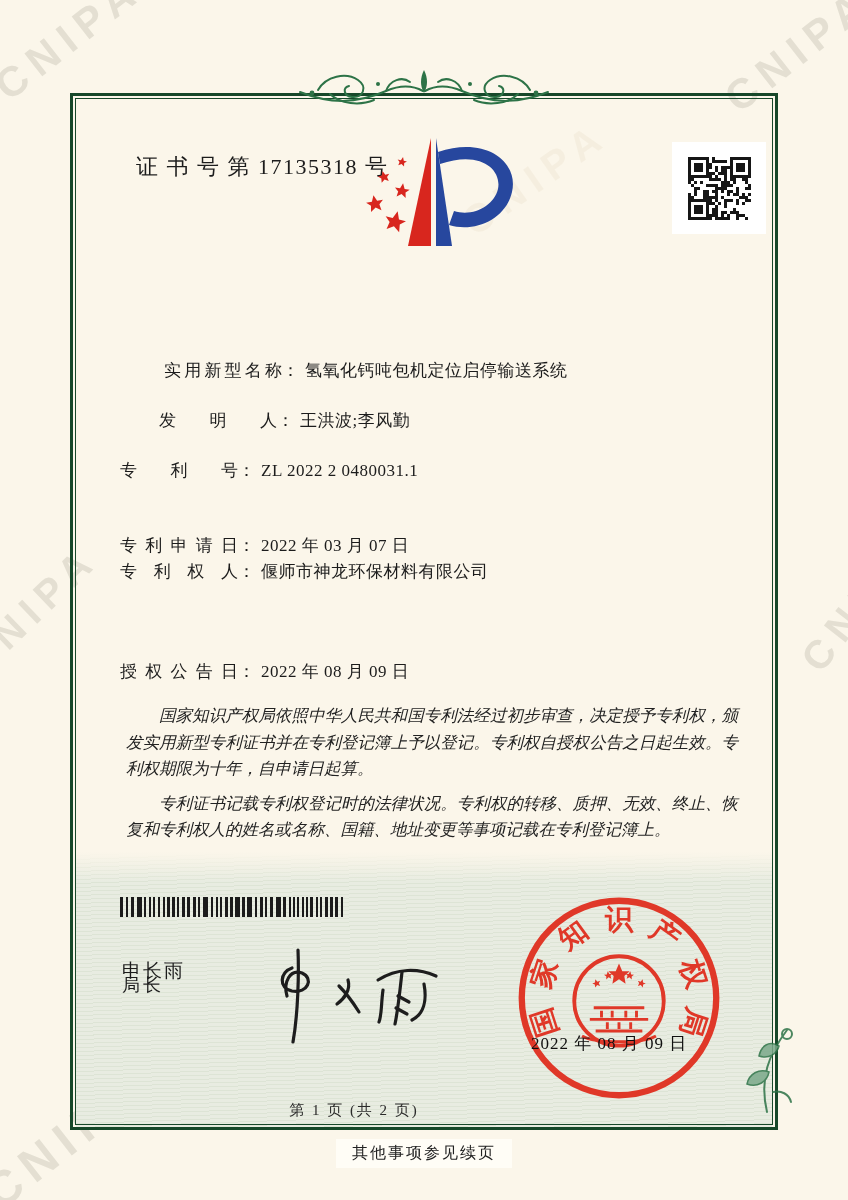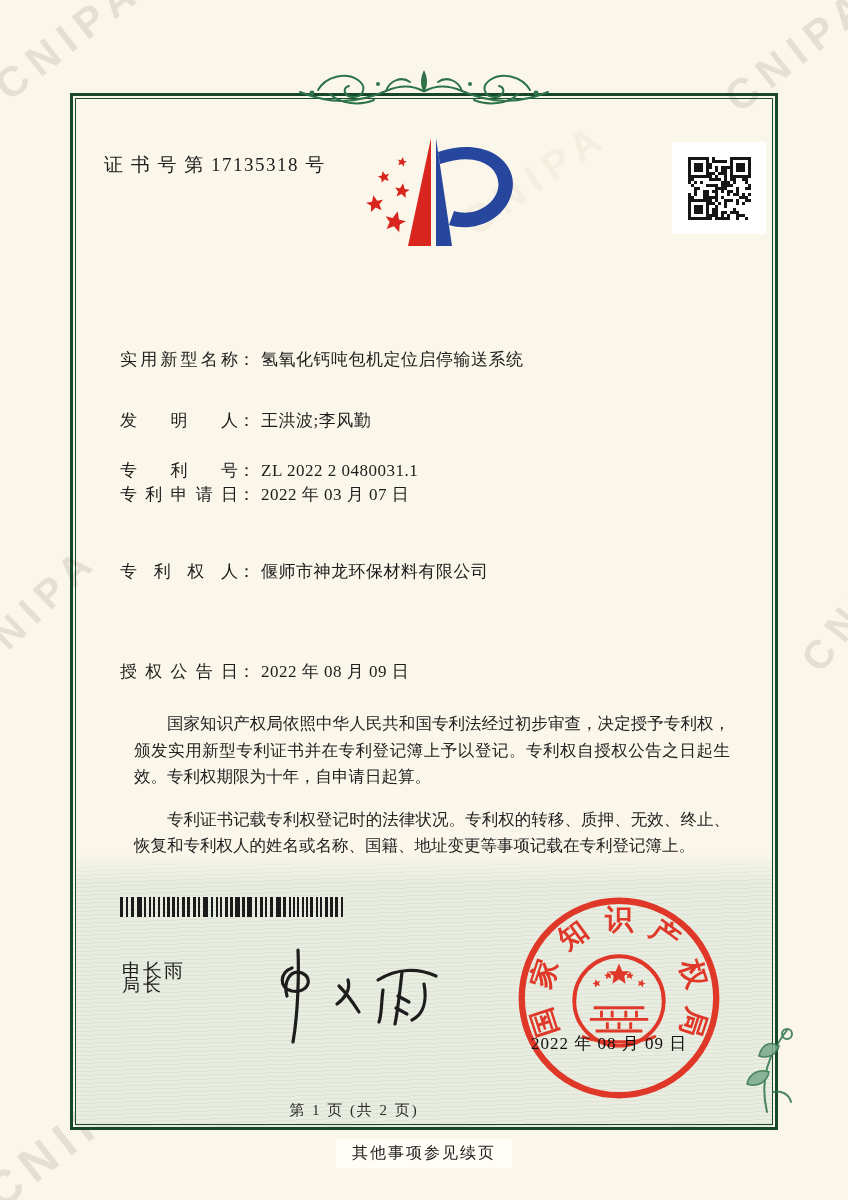--- a/index.html
+++ b/index.html
@@ -33,44 +33,44 @@
     position:absolute;left:70px;top:93px;width:702px;height:1031px;z-index:3;
     border:3px solid var(--border_green,#17482a);
   }
   .frame::after{
     content:"";position:absolute;left:2px;top:2px;right:2px;bottom:2px;
     border:1px solid var(--border_green,#17482a);
   }
   .ornament{position:absolute;left:294px;top:60px;z-index:4;}
   .sprig{position:absolute;left:737px;top:1026px;z-index:4;}
   
-  .cert-no{position:absolute;left:104px;top:152px;z-index:5;font-size:19px;letter-spacing:1.5px;text-align:right;}
+  .cert-no{position:absolute;left:136px;top:152px;z-index:5;font-size:22px;letter-spacing:1.5px;text-align:right;}
   .logo{position:absolute;left:336px;top:134px;z-index:5;}
   .qrbox{position:absolute;left:672px;top:142px;width:94px;height:92px;background:#fff;z-index:5;
     display:flex;align-items:center;justify-content:center;}
   .qr{display:grid;grid-template-columns:repeat(21,3px);grid-auto-rows:3px;}
   .qr i{display:block;}
   .qr i.on{background:#161616;}
   .title{
     position:absolute;left:70px;top:258px;width:708px;z-index:5;text-align:center;
     font-size:40px;font-weight:bold;letter-spacing:12px;padding-left:12px;box-sizing:border-box;
   }
   
   .field{position:absolute;left:120px;width:630px;z-index:5;font-size:17px;white-space:nowrap;}
   .flabel{display:inline-block;width:118px;text-align:justify;text-align-last:justify;vertical-align:top;}
   .fcolon{display:inline-block;margin-right:6px;}
   .fvalue{letter-spacing:.5px;}
-  .field.r1{top:348px;} .field.r2{top:409px;} .field.r3{top:459px;}
-  .field.r4{top:483px;} .field.r5{top:560px;} .field.r6{top:610px;} .field.r7{top:660px;}
+  .field.r1{top:359px;margin-left:44px;} .field.r2{top:409px;margin-left:39px;} .field.r3{top:459px;}
+  .field.r4{top:534px;} .field.r5{top:560px;} .field.r6{top:610px;} .field.r7{top:660px;}
   .pair2{position:absolute;left:335px;top:0;}
   .pair2 .flabel{width:100px;}
   
   .para{position:absolute;left:118px;top:695px;width:628px;z-index:5;
     font-size:16.5px;line-height:26.5px;text-align:justify;color:#222;}
-  .para p{margin:16px;text-indent:2em;}
+  .para p{margin:8px;text-indent:2em;font-style:italic;}
   
   .barcode{position:absolute;left:120px;top:897px;width:226px;height:20px;z-index:5;}
   .barcode i{position:absolute;top:0;bottom:0;background:#1b1b1b;}
   
   .sig-role{position:absolute;left:122px;top:973px;z-index:5;font-size:18px;letter-spacing:3px;}
   .sig-name{position:absolute;left:122px;top:958px;z-index:5;font-size:19px;letter-spacing:2px;}
   .sig-hand{position:absolute;left:252px;top:944px;z-index:5;}
   
   .seal{position:absolute;left:512px;top:892px;z-index:6;opacity:.93;}
   .seal-date{position:absolute;left:531px;top:1032px;z-index:7;font-size:17px;letter-spacing:1px;color:#101010;}

